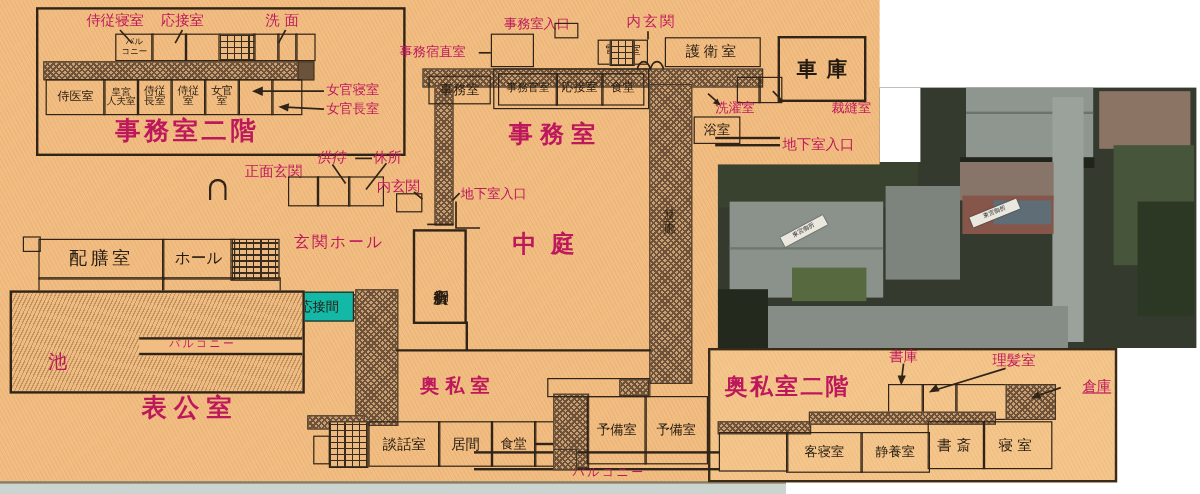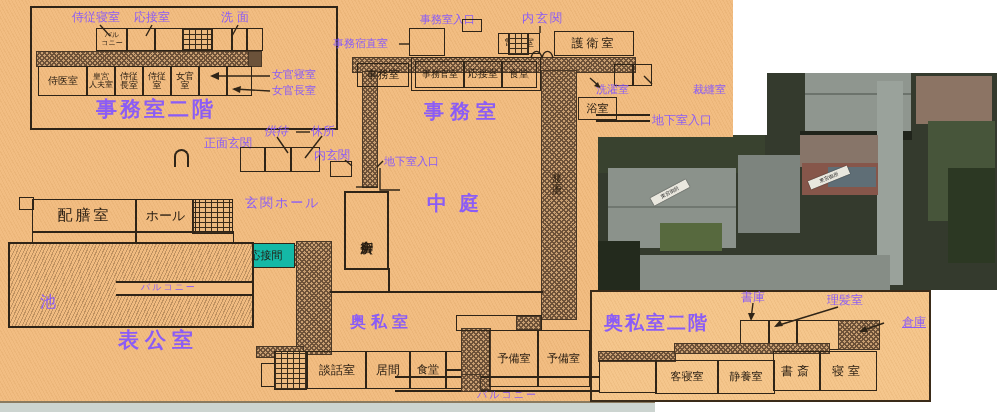--- a/index.html
+++ b/index.html
@@ -4,21 +4,21 @@
 <style>
   html,body{margin:0;padding:0;}
   body{font-family:"DejaVu Sans",sans-serif;background:#fff;}
   #stage{position:relative;width:1000px;height:412px;overflow:hidden;background:#fff;color:#241a10;}
   #stage *{box-sizing:border-box;}
   .abs{position:absolute;}
   .orange{position:absolute;background:#f2bd82;
     background-image:repeating-linear-gradient(62deg,rgba(196,136,66,.14) 0 1px,rgba(0,0,0,0) 1px 3px);}
   .panel2f{position:absolute;background:#f5c68c;border:2px solid #3a2b19;
     background-image:repeating-linear-gradient(62deg,rgba(196,136,66,.12) 0 1px,rgba(0,0,0,0) 1px 3px);}
-  .L{position:absolute;font-size:11px;line-height:1.05;white-space:pre-line;color:#8b5cf6;}
+  .L{position:absolute;font-size:11px;line-height:1.05;white-space:pre-line;color:#be185d;}
   .r{position:absolute;border:1.8px solid #2f2417;display:flex;align-items:center;justify-content:center;
      text-align:center;font-size:11px;line-height:1.02;white-space:pre-line;color:#241a10;}
   .b{position:absolute;border:1.8px solid #2f2417;}
   .h{position:absolute;background-color:#c89f72;border:1px solid #4a3826;
      background-image:repeating-linear-gradient(45deg,#6d5138 0 1.4px,rgba(0,0,0,0) 1.4px 3.4px),
                       repeating-linear-gradient(-45deg,#6d5138 0 1.4px,rgba(0,0,0,0) 1.4px 3.4px);}
   .st{position:absolute;background-color:#ecba80;border:1.5px solid #2f2417;
       background-image:repeating-linear-gradient(0deg,#3a2c1c 0 1px,rgba(0,0,0,0) 1px 5px),
                        repeating-linear-gradient(90deg,#3a2c1c 0 1px,rgba(0,0,0,0) 1px 6px);}
   .pond{position:absolute;border:2px solid #2f2417;background-color:#f0bb80;
@@ -109,20 +109,23 @@
   <div class="b" style="left:411px;top:57px;width:130px;height:34px;"></div>
   <div class="r" style="left:415px;top:61px;width:50px;height:27px;font-size:9px;">事務官室</div>
   <div class="r" style="left:463px;top:61px;width:40px;height:27px;font-size:10px;">応接室</div>
   <div class="r" style="left:501px;top:61px;width:36px;height:27px;font-size:10px;">食堂</div>
   <div class="r" style="left:614px;top:64px;width:20px;height:22px;"></div>
   <div class="r" style="left:632px;top:64px;width:20px;height:22px;"></div>
   <div class="L" style="left:596px;top:84px;">洗濯室</div>
   <div class="L" style="left:645px;top:84px;margin-left:48px;">裁縫室</div>
   <div class="r" style="left:578px;top:97px;width:39px;height:23px;font-size:11px;">浴室</div>
   <div class="L big" style="left:424px;top:101px;font-size:20px;letter-spacing:6px;">事務室</div>
+  <div class="b" style="left:648px;top:30px;width:74px;height:55px;border-width:2.2px;display:flex;align-items:center;justify-content:center;">
+    <span class="big" style="font-size:17px;letter-spacing:8px;padding-left:8px;">車庫</span>
+  </div>
   <div class="abs" style="left:596px;top:114px;width:54px;height:2px;background:#2f2417;"></div>
   <div class="abs" style="left:596px;top:120px;width:54px;height:2px;background:#2f2417;"></div>
   <div class="L" style="left:652px;top:114px;font-size:12px;">地下室入口</div>
 
   <div class="L" style="left:264px;top:125px;font-size:12px;font-style:italic;">供待</div>
   <div class="L" style="left:311px;top:125px;font-size:12px;">休所</div>
   <div class="L" style="left:204px;top:137px;font-size:12px;">正面玄関</div>
   <div class="abs" style="left:174px;top:149px;width:15px;height:18px;border:2px solid #2f2417;border-bottom:none;border-radius:8px 8px 0 0;"></div>
   <div class="r" style="left:240px;top:147px;width:26px;height:25px;"></div>
   <div class="r" style="left:264px;top:147px;width:28px;height:25px;"></div>

